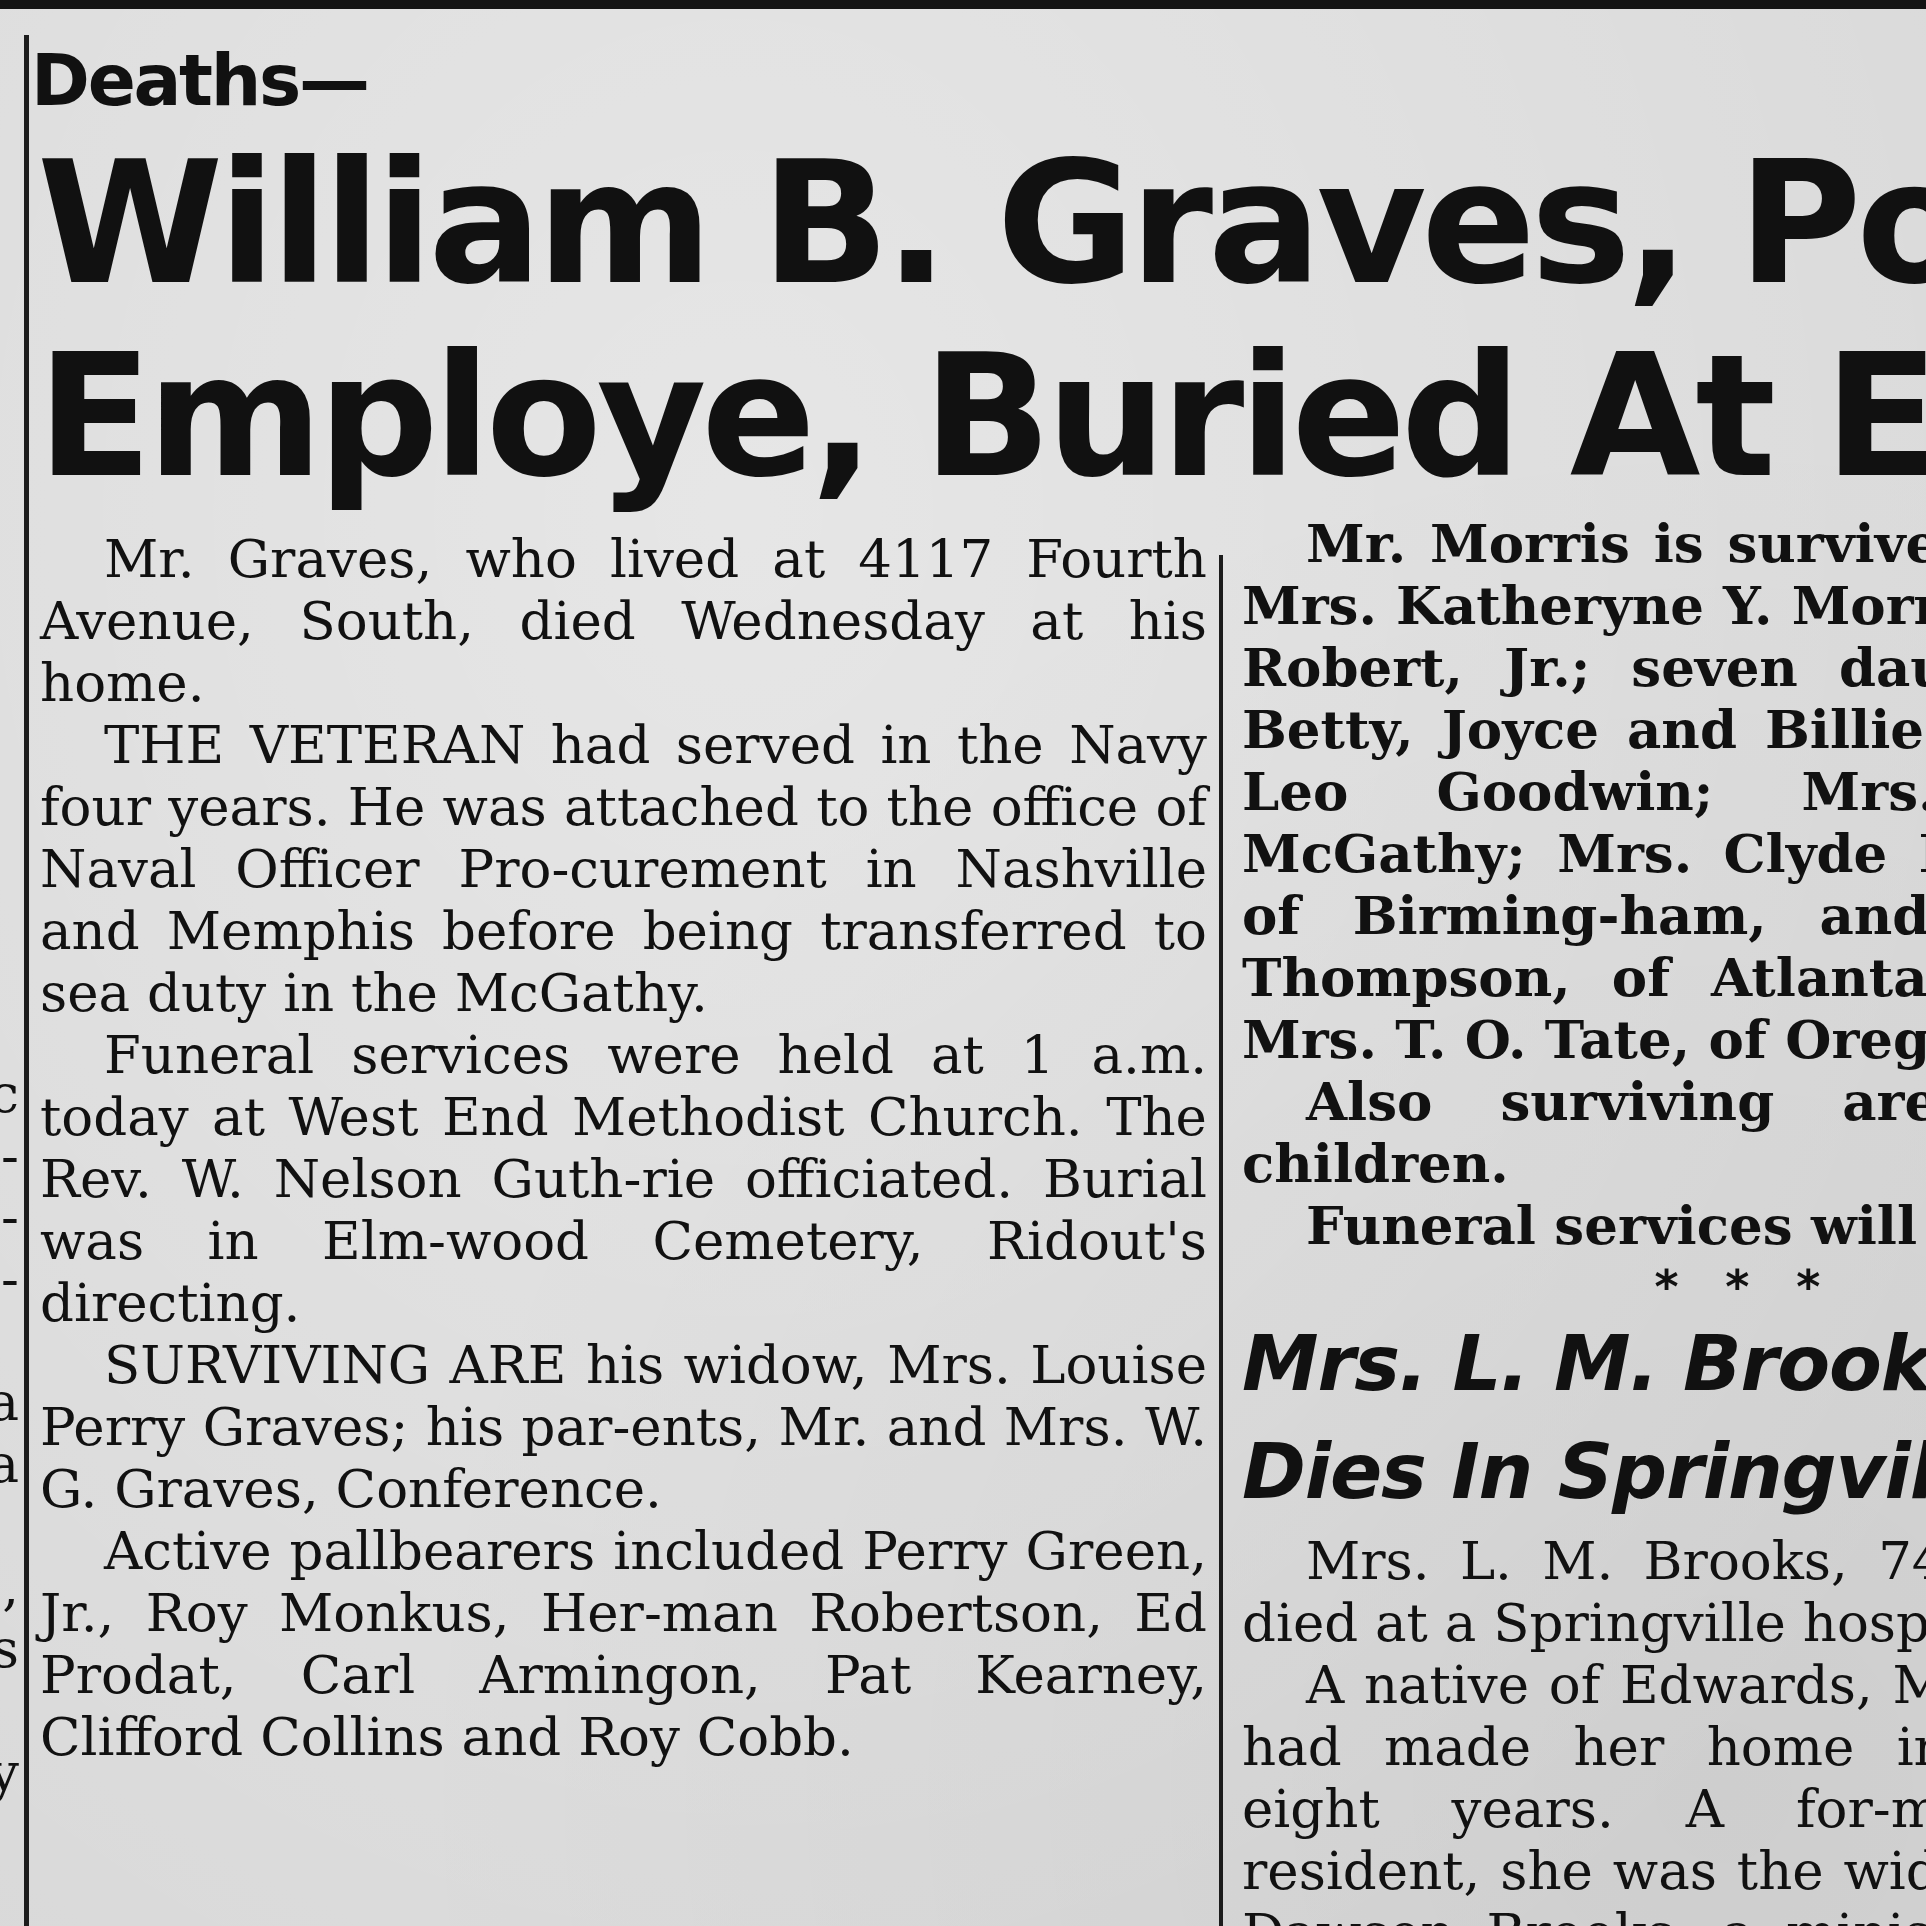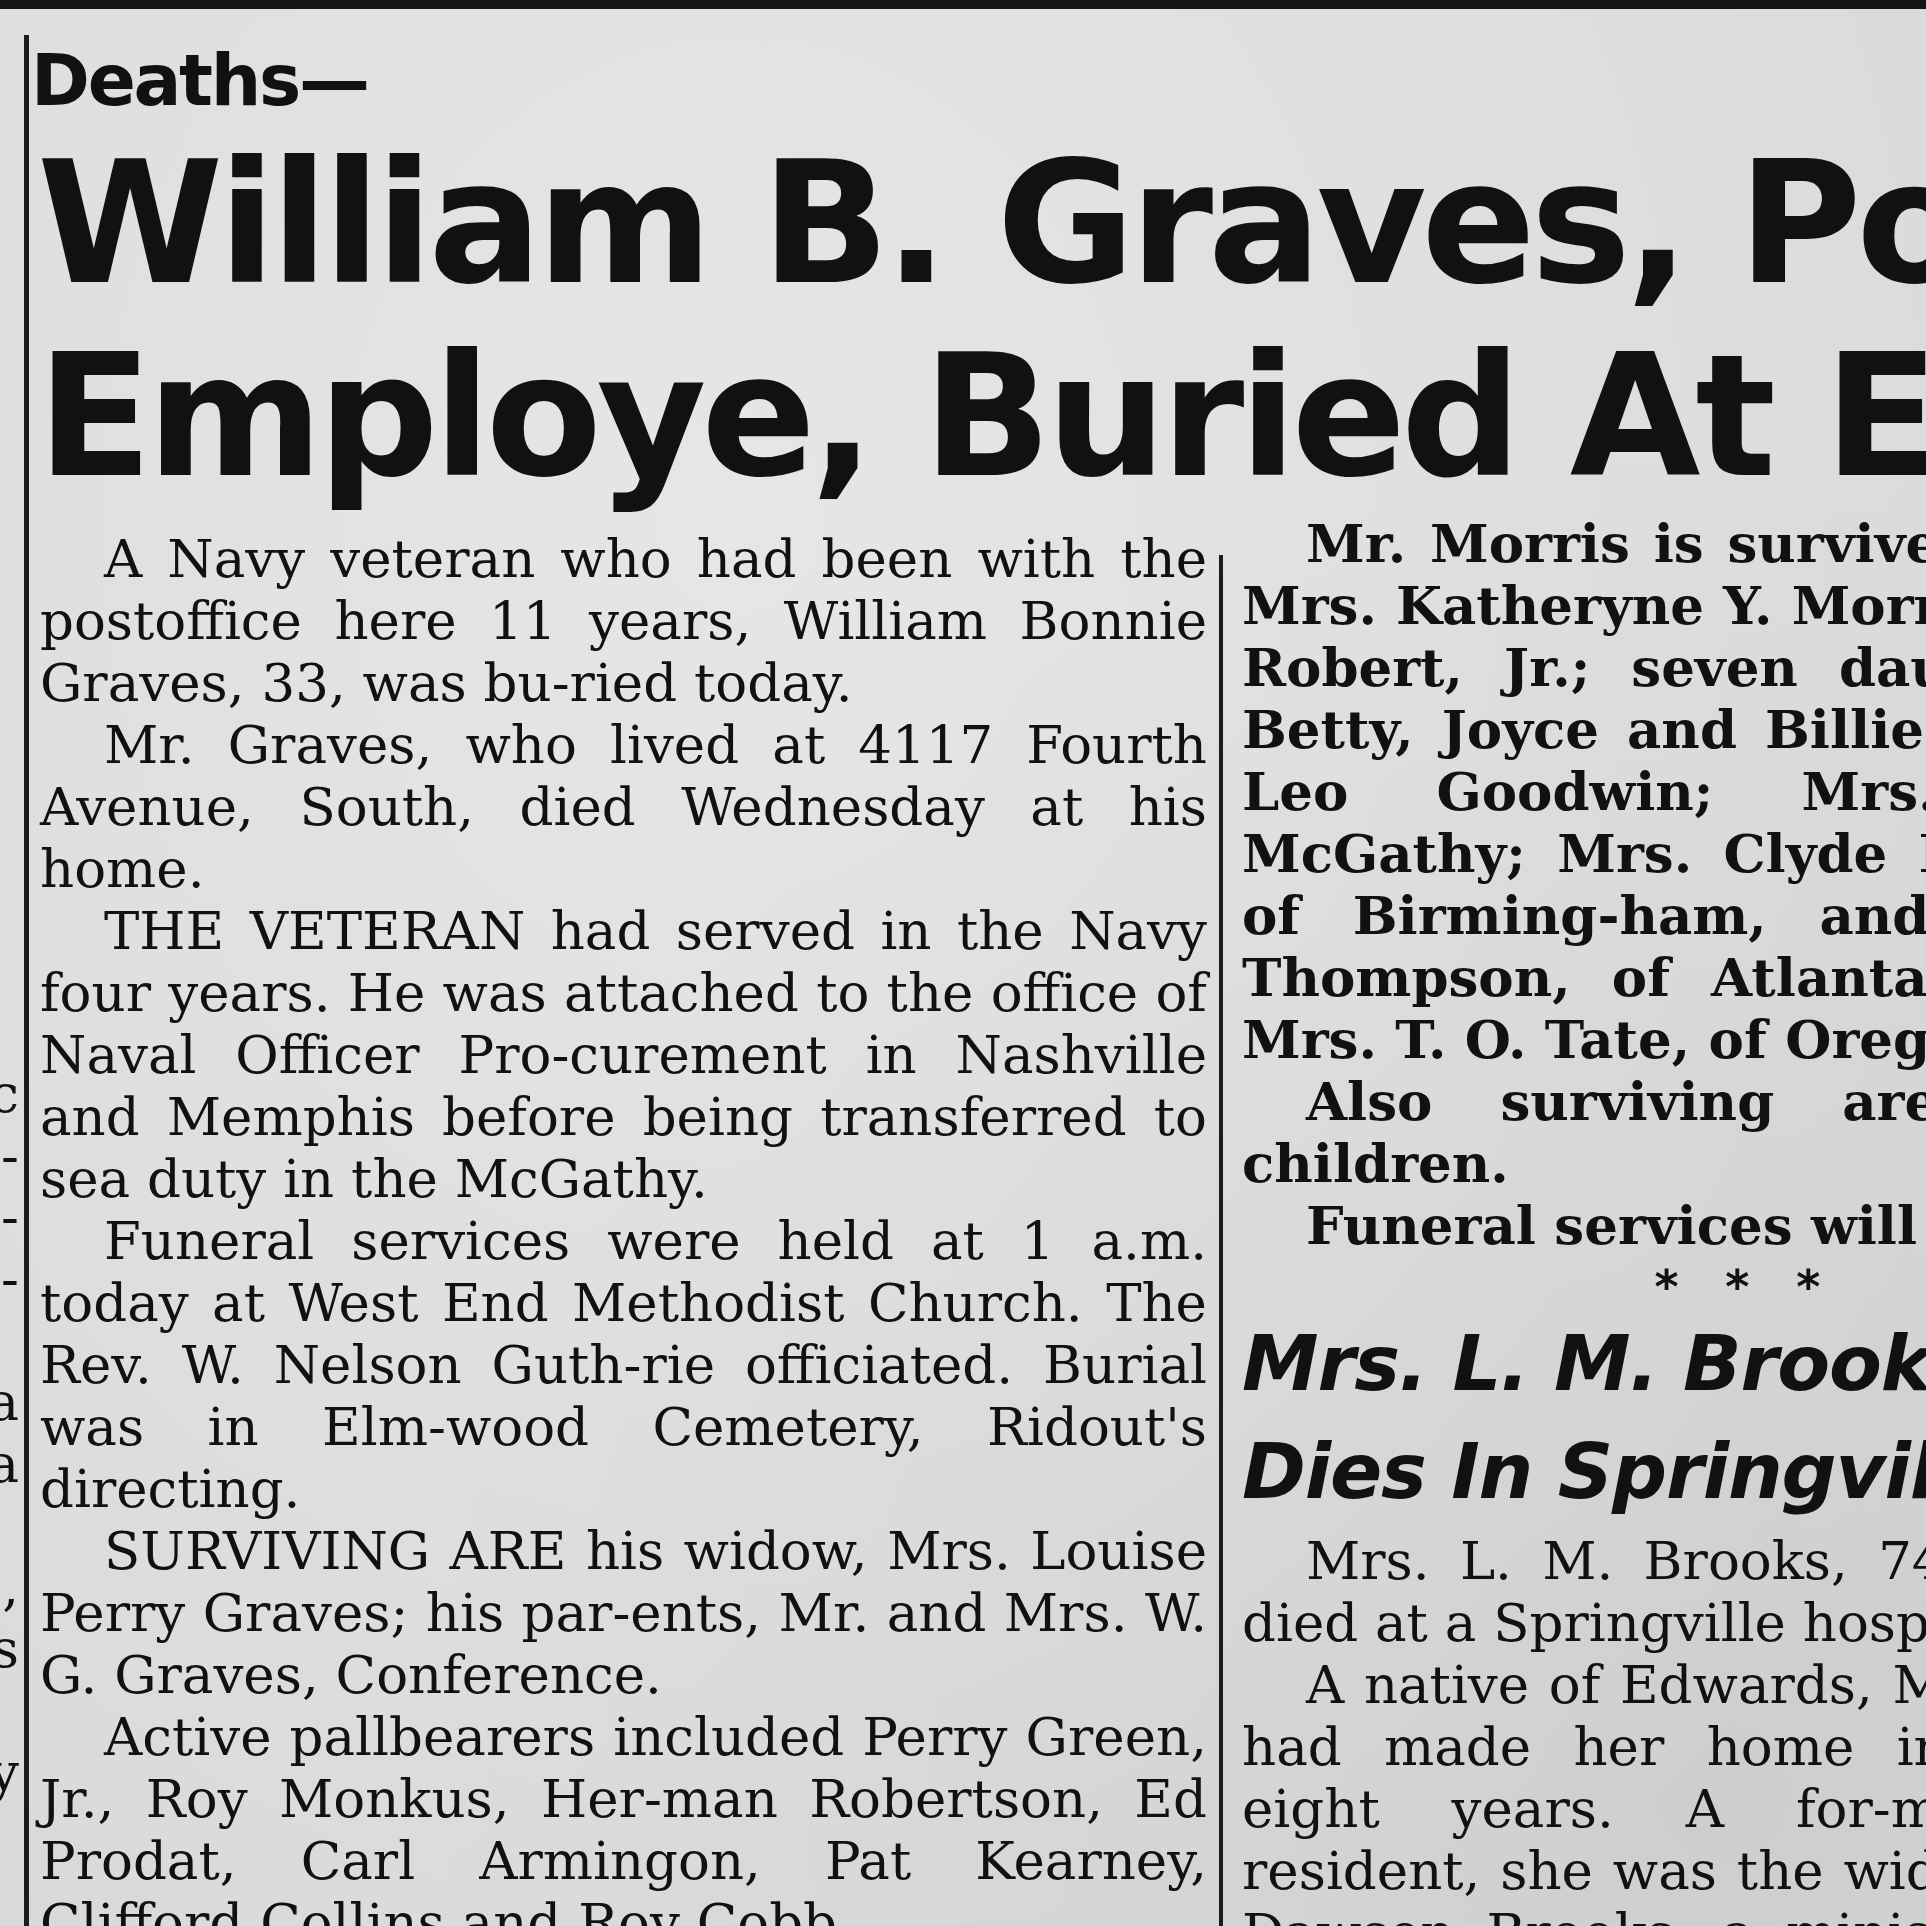--- a/index.html
+++ b/index.html
@@ -115,21 +115,20 @@
 <div class="vrule" style="left:1219px; top:555px; width:3.9px; height:2005px;"></div>
 
 <div class="kicker">Deaths—</div>
 
 <div class="headline">
   <div>William B. Graves, Postoffice</div>
   <div>Employe, Buried At Elmwood</div>
 </div>
 
 <div class="col col1">
-  <p>A Navy veteran who had been with the postoffice here 11 years, William Bonnie Graves, 33, was bu-ried today.</p>
   <p>Mr. Graves, who lived at 4117 Fourth Avenue, South, died Wednesday at his home.</p>
   <p>THE VETERAN had served in the Navy four years. He was attached to the office of Naval Officer Pro-curement in Nashville and Memphis before being transferred to sea duty in the McGathy.</p>
   <p>Funeral services were held at 1 a.m. today at West End Methodist Church. The Rev. W. Nelson Guth-rie officiated. Burial was in Elm-wood Cemetery, Ridout's directing.</p>
   <p>SURVIVING ARE his widow, Mrs. Louise Perry Graves; his par-ents, Mr. and Mrs. W. G. Graves, Conference.</p>
   <p>Active pallbearers included Perry Green, Jr., Roy Monkus, Her-man Robertson, Ed Prodat, Carl Armingon, Pat Kearney, Clifford Collins and Roy Cobb.</p>
 
 </div>
 
 <div class="col col2">
   <p class="plain">Mr. Morris is survived by his widow, Mrs. Katheryne Y. Morris; a son, Aaron Robert, Jr.; seven daughters, Misses Betty, Joyce and Billie Morris; Mrs. J. Leo Goodwin; Mrs. William C. McGathy; Mrs. Clyde D. Umphrey, all of Birming-ham, and Mrs. Roy W. Thompson, of Atlanta, Ga.; a sister, Mrs. T. O. Tate, of Oregon.</p>

